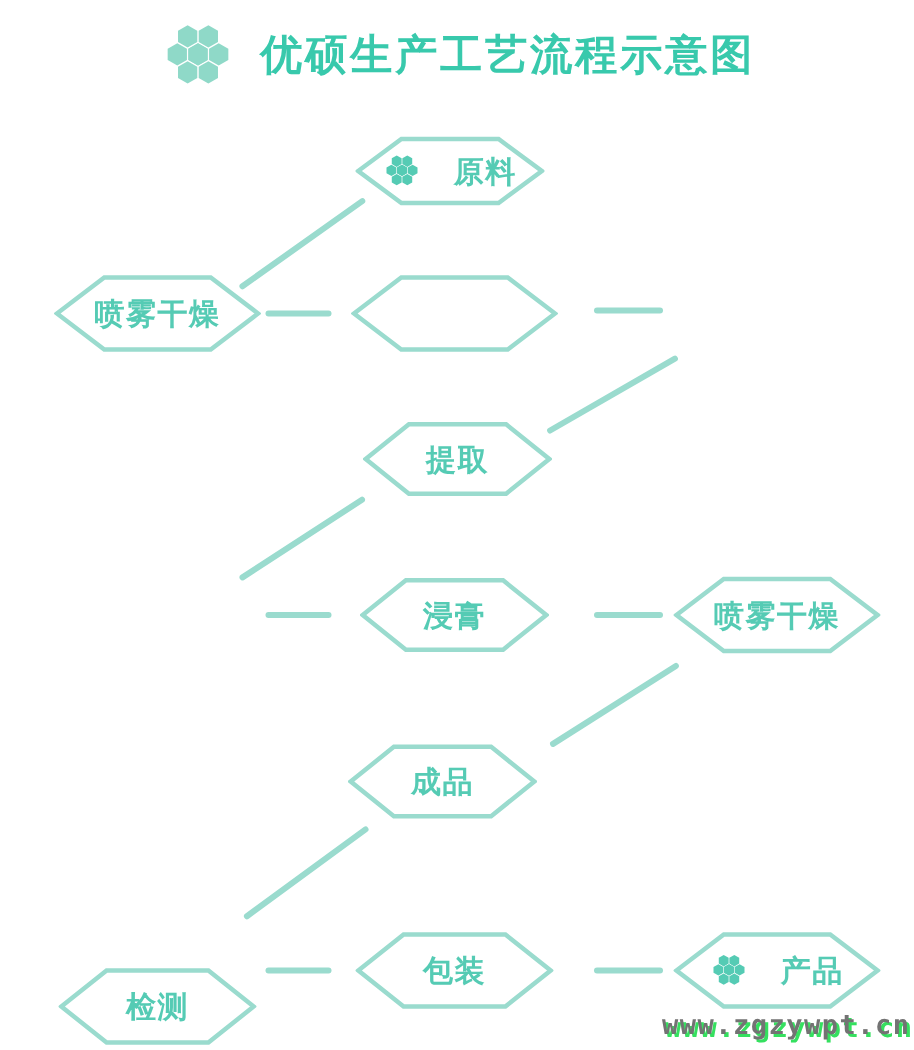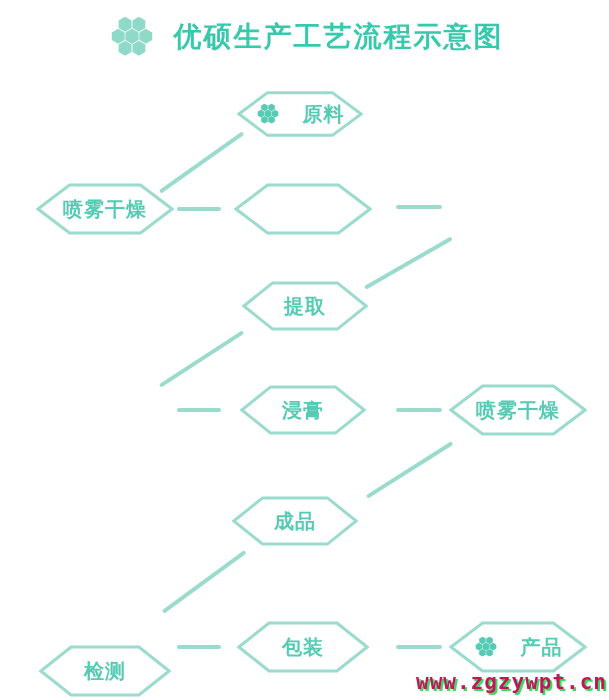--- a/index.html
+++ b/index.html
@@ -31,22 +31,22 @@
   .node-flower{width:24px;height:22px;flex:0 0 auto;}
   
   .line{
     position:absolute;height:4px;background:#9adbce;border-radius:2px;
     transform-origin:left center;
   }
   
   .watermark{
     position:absolute;right:2px;bottom:6px;
     font-family:"DejaVu Sans Mono","Liberation Mono",monospace;
-    font-size:21px;font-weight:bold;letter-spacing:1px;
-    color:#be185d;text-shadow:2px 2px 0 #35e05f;
+    font-size:18px;font-weight:bold;letter-spacing:1px;
+    color:#737373;text-shadow:2px 2px 0 #35e05f;
   }
 </style>
 </head>
 <body>
 
 <svg width="0" height="0" style="position:absolute">
   <defs>
     <g id="hex-flower">
       <polygon id="petal" points="0,-5 4.33,-2.5 4.33,2.5 0,5 -4.33,2.5 -4.33,-2.5"></polygon>
       <use href="#petal"></use>

